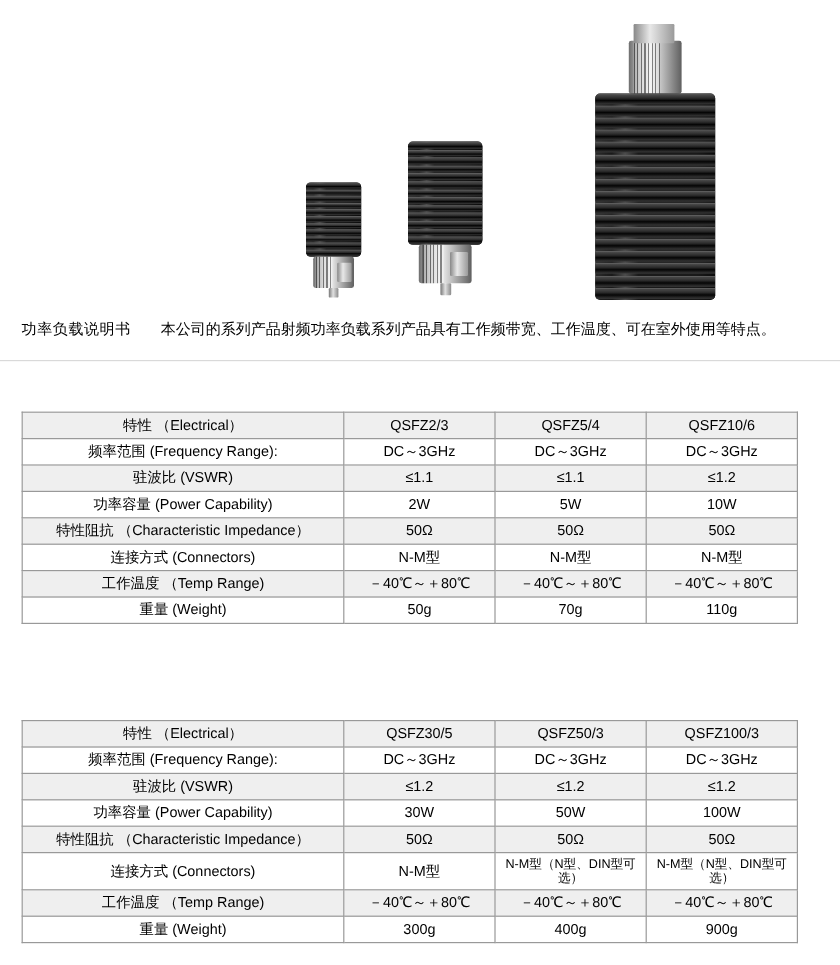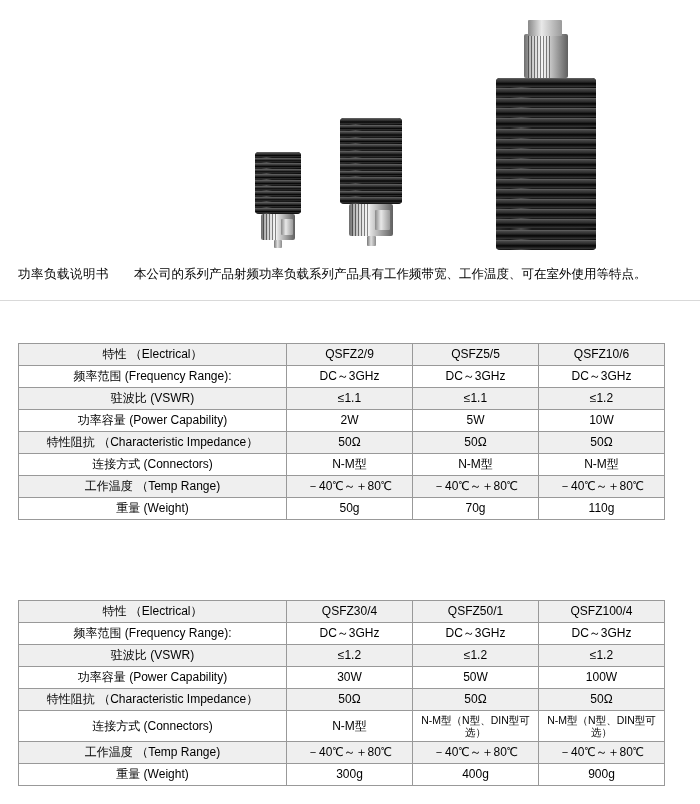--- a/index.html
+++ b/index.html
@@ -209,22 +209,22 @@
 <table class="spec" id="table1">
   <colgroup>
       <col style="width:268px">
       <col style="width:126px">
       <col style="width:126px">
       <col style="width:126px">
     </colgroup>
   <tbody>
     <tr class="shaded">
       <td class="label">特性 （Electrical）</td>
-      <td>QSFZ2/9</td>
-      <td>QSFZ5/5</td>
+      <td>QSFZ2/3</td>
+      <td>QSFZ5/4</td>
       <td>QSFZ10/6</td>
     </tr>
     <tr>
       <td class="label">频率范围 (Frequency Range):</td>
       <td>DC～3GHz</td>
       <td>DC～3GHz</td>
       <td>DC～3GHz</td>
     </tr>
     <tr class="shaded">
       <td class="label">驻波比 (VSWR)</td>
@@ -268,23 +268,23 @@
 <table class="spec" id="table2">
   <colgroup>
       <col style="width:268px">
       <col style="width:126px">
       <col style="width:126px">
       <col style="width:126px">
     </colgroup>
   <tbody>
     <tr class="shaded">
       <td class="label">特性 （Electrical）</td>
-      <td>QSFZ30/4</td>
-      <td>QSFZ50/1</td>
-      <td>QSFZ100/4</td>
+      <td>QSFZ30/5</td>
+      <td>QSFZ50/3</td>
+      <td>QSFZ100/3</td>
     </tr>
     <tr>
       <td class="label">频率范围 (Frequency Range):</td>
       <td>DC～3GHz</td>
       <td>DC～3GHz</td>
       <td>DC～3GHz</td>
     </tr>
     <tr class="shaded">
       <td class="label">驻波比 (VSWR)</td>
       <td>≤1.2</td>

